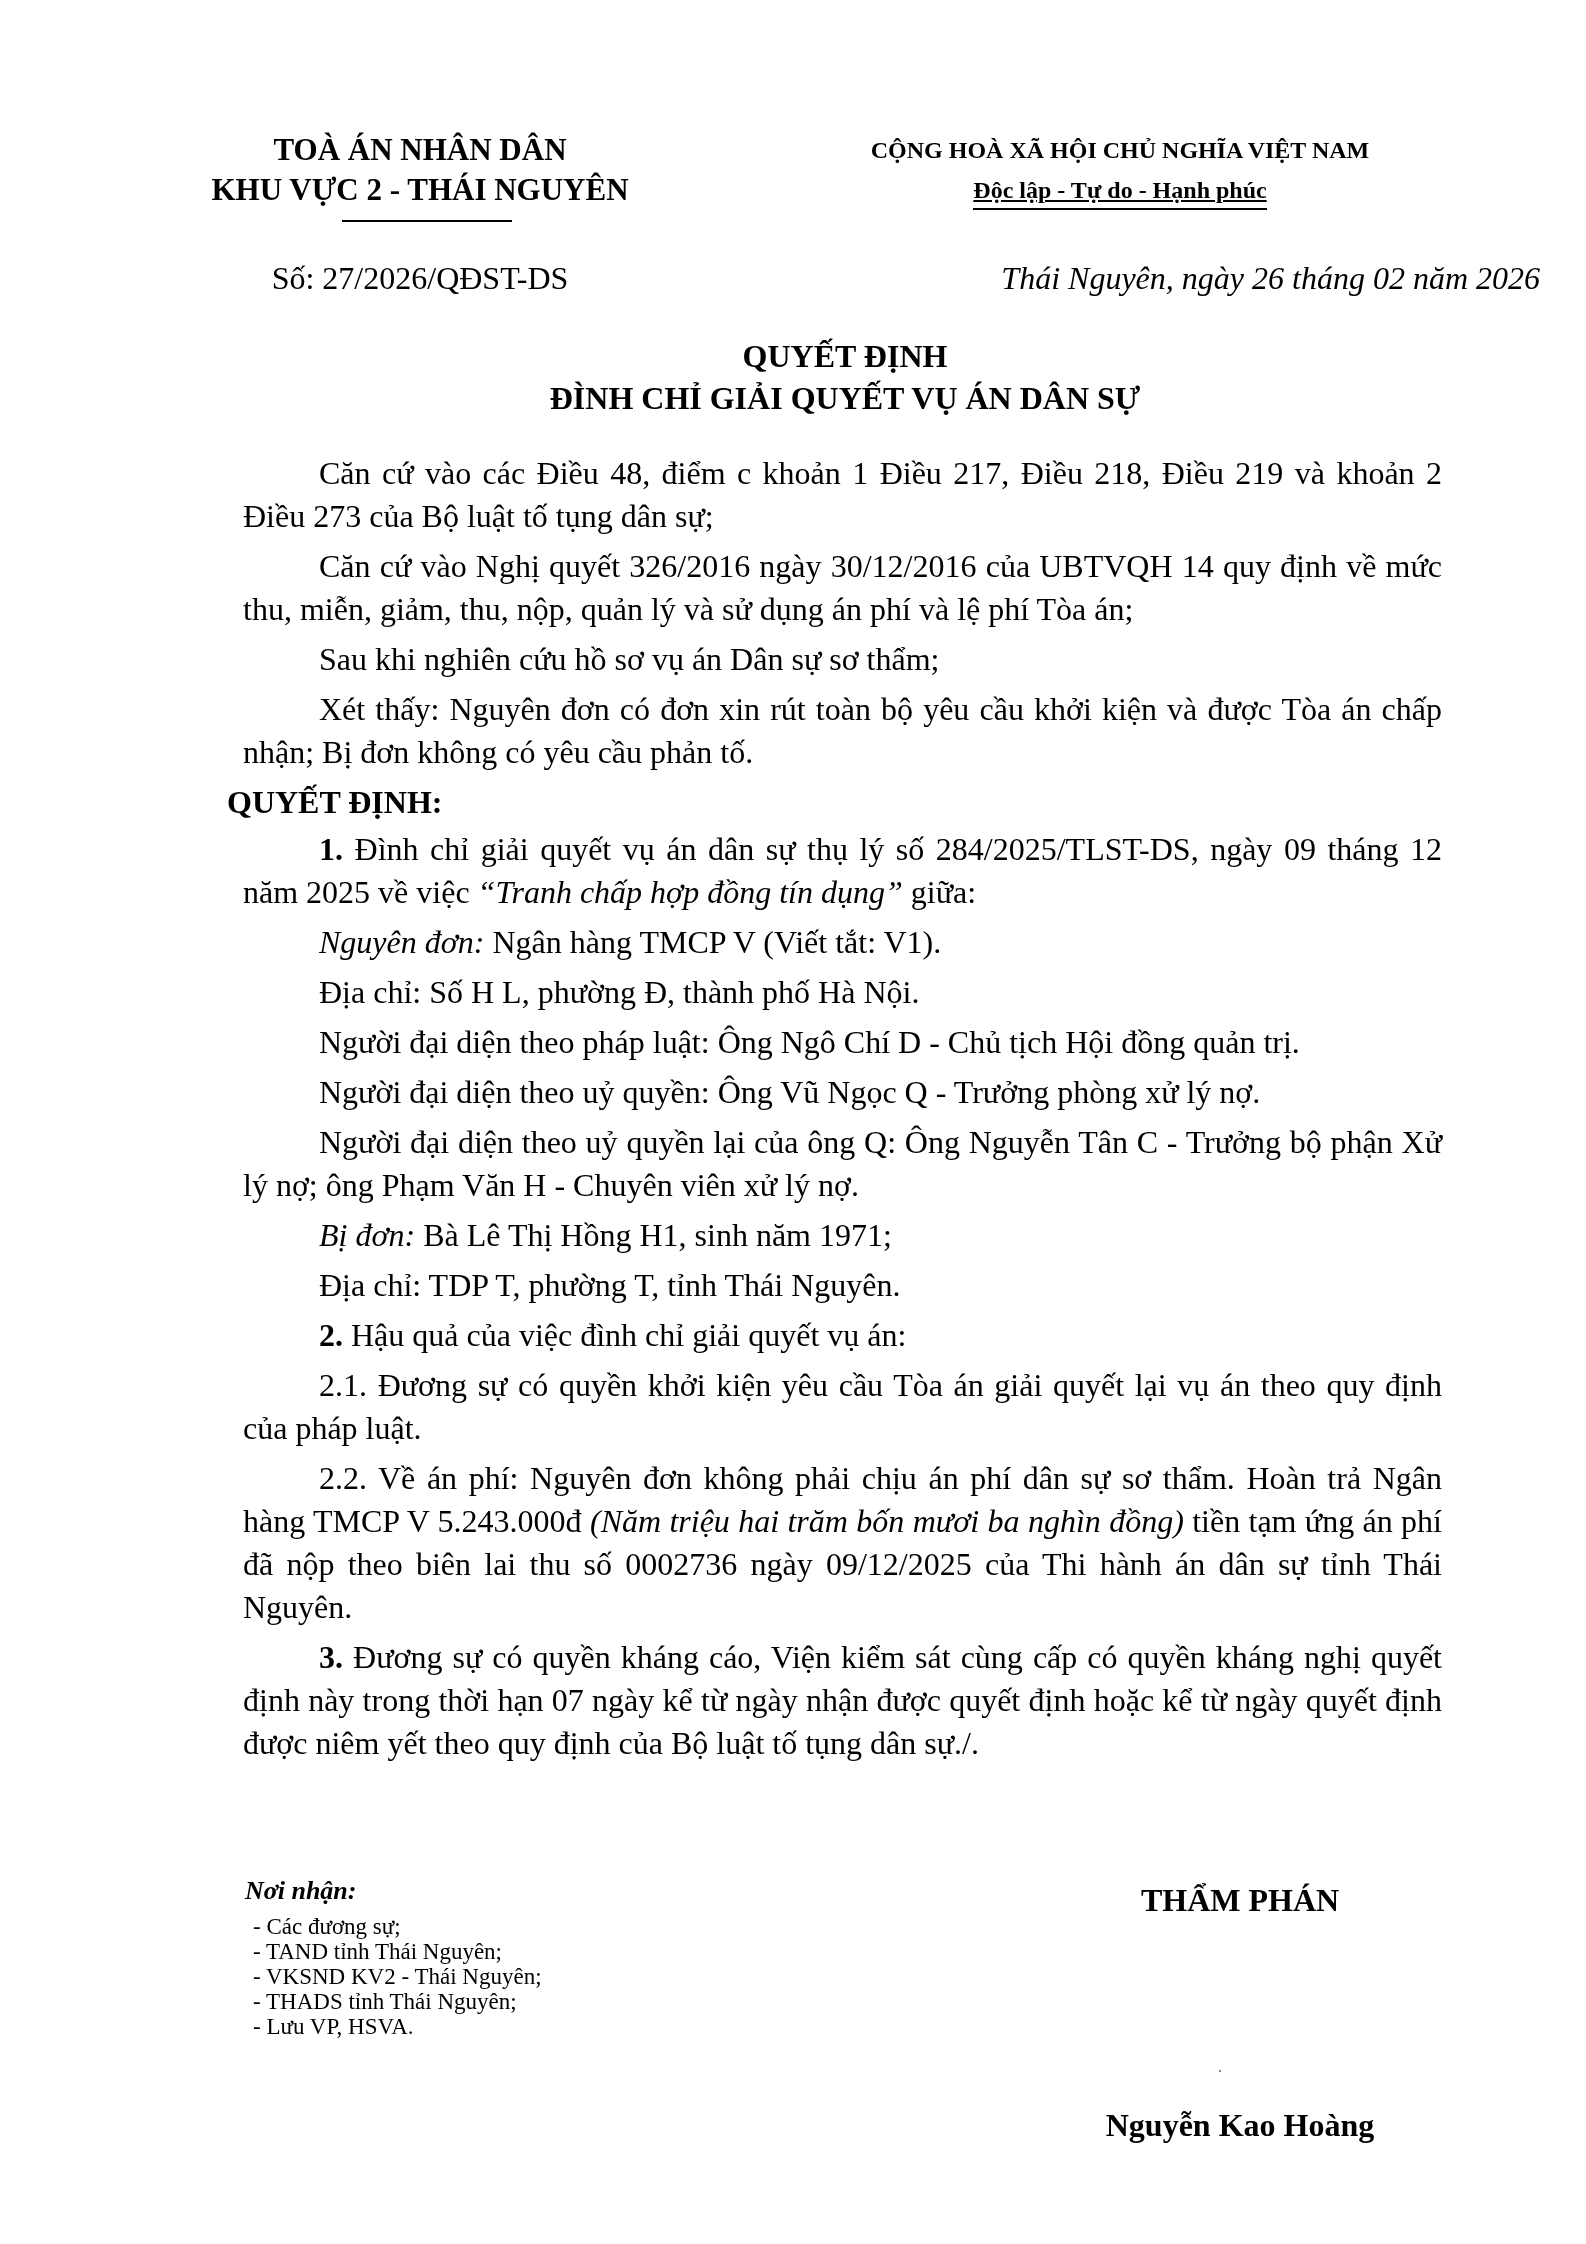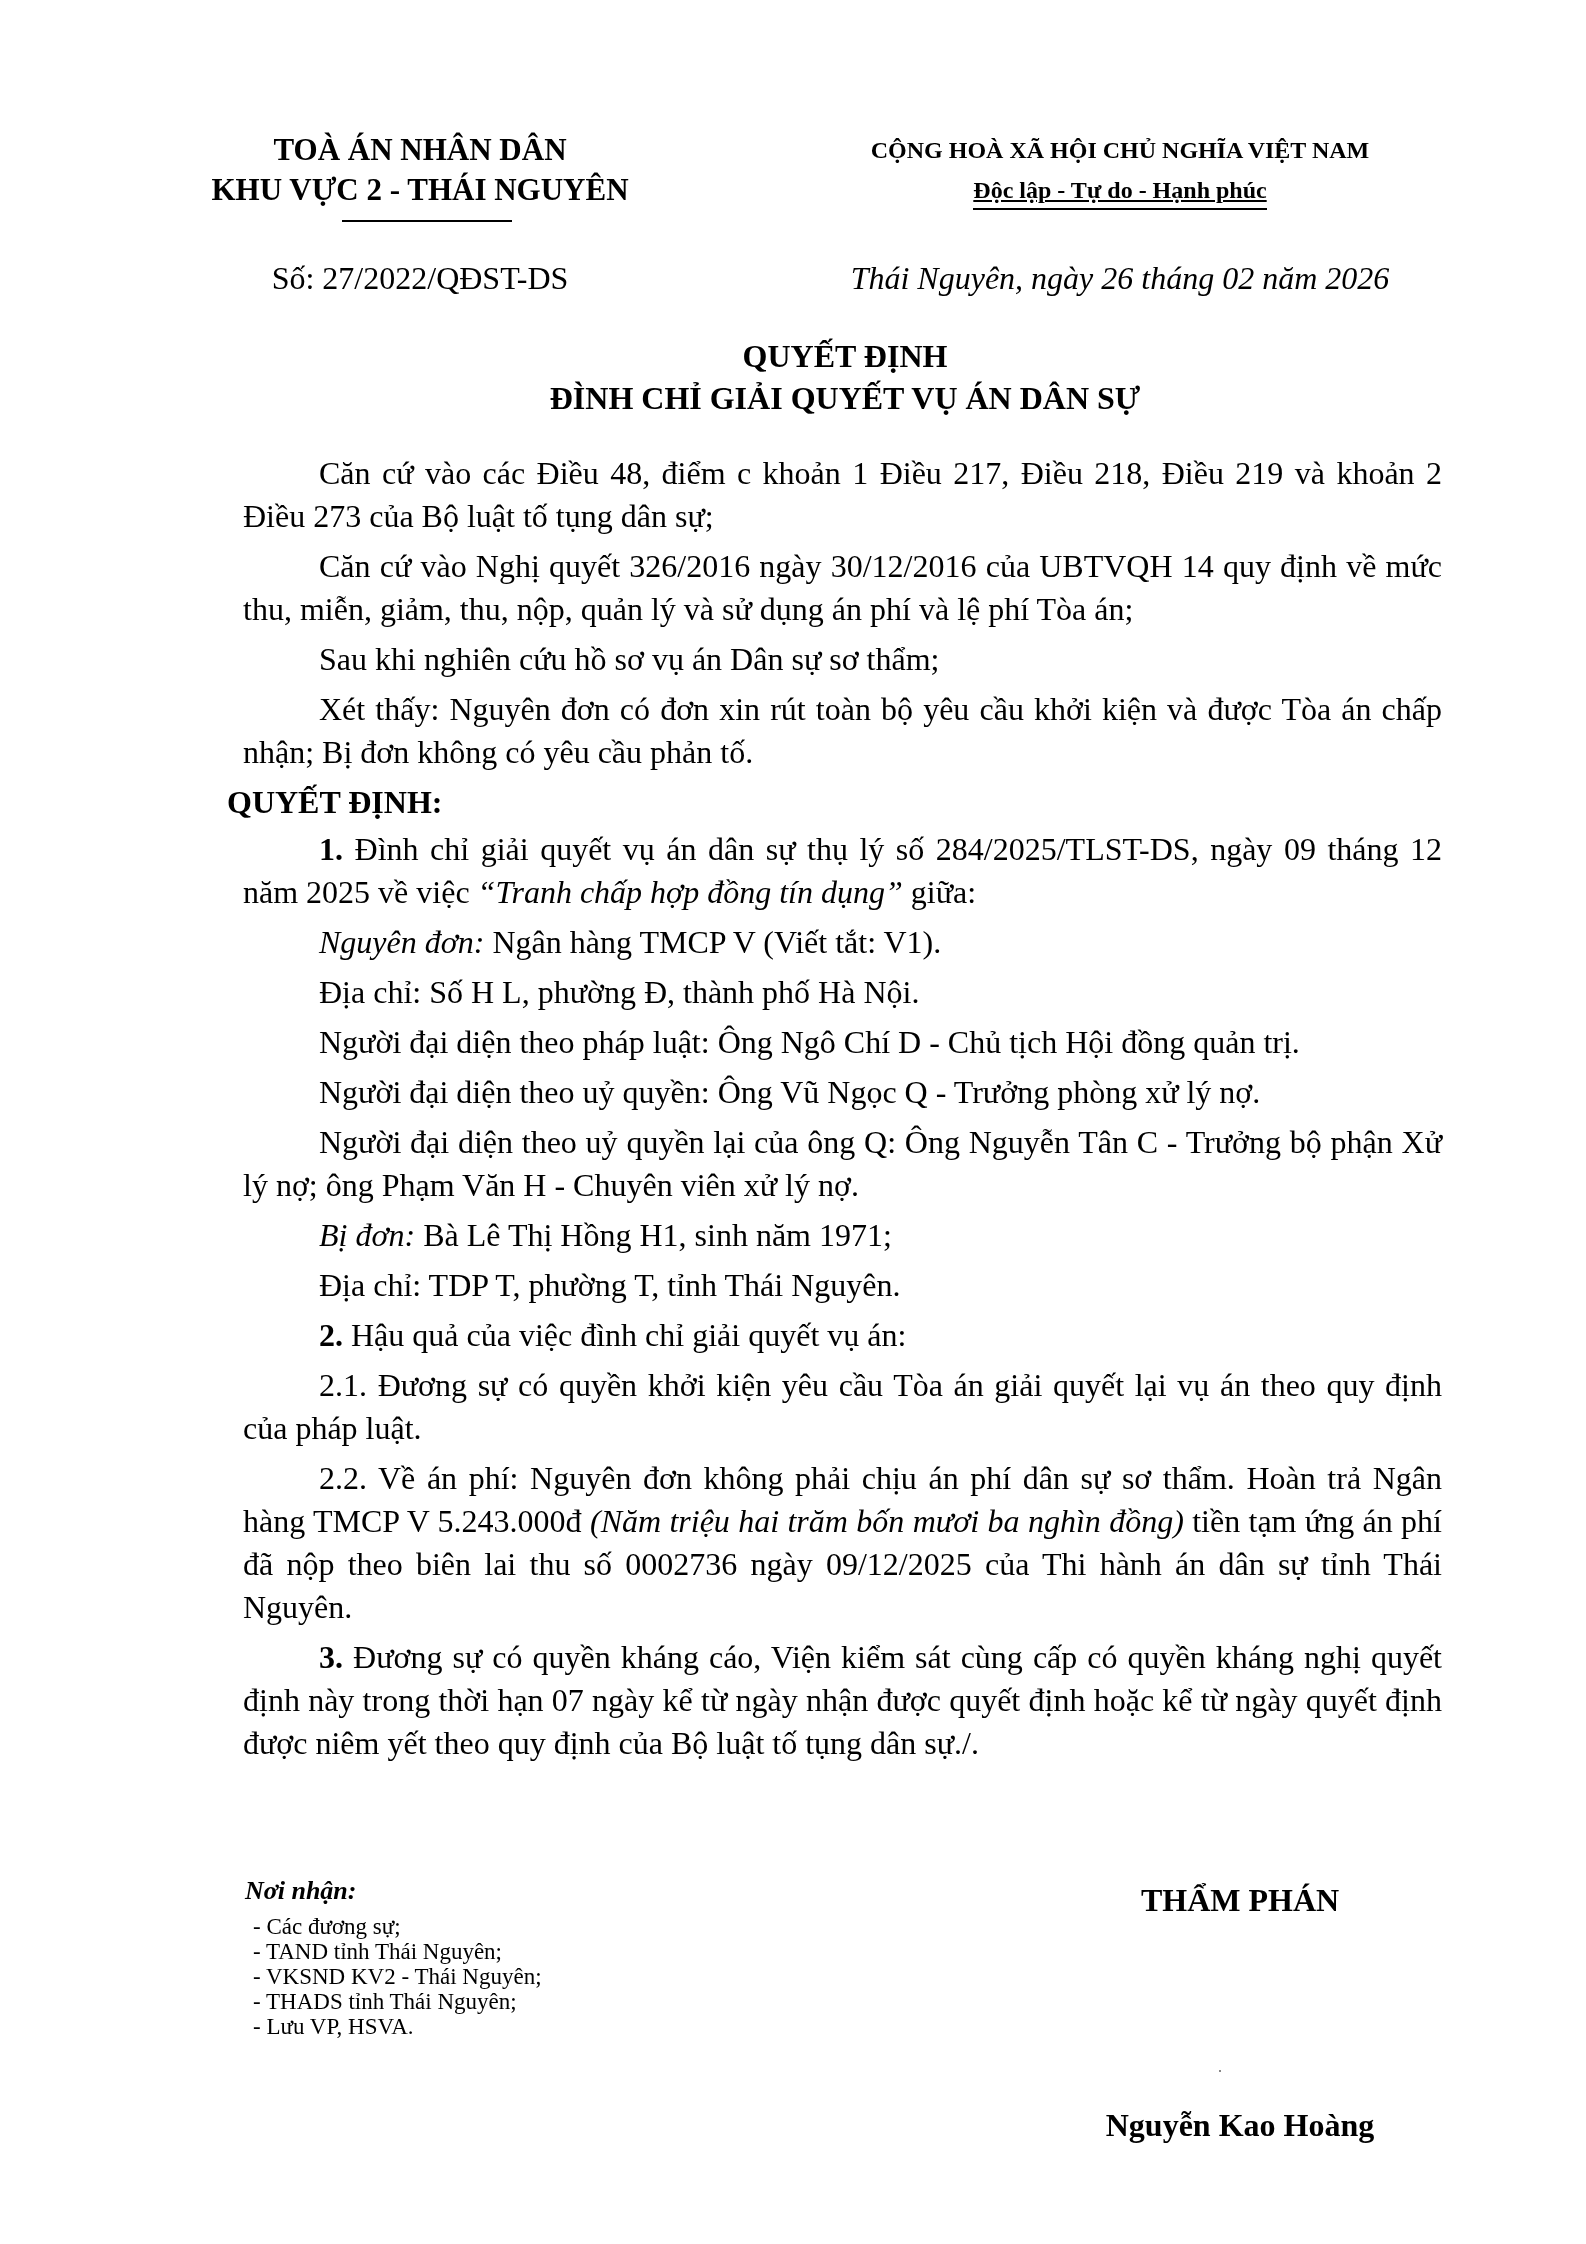--- a/index.html
+++ b/index.html
@@ -45,21 +45,21 @@
       text-decoration: underline;
     }
     .docno {
       left: 160px; top: 258px; width: 520px;
       text-align: center;
       font-size: 32px;
       line-height: 40px;
     }
     .dateline {
       left: 700px; top: 258px; width: 840px;
-      text-align: center;
+      text-align: right;
       font-size: 32px;
       font-style: italic;
       line-height: 40px;
     }
 
     
     .title {
       left: 235px; top: 335px; width: 1220px;
       text-align: center;
       font-weight: bold;
@@ -130,21 +130,21 @@
   <div>TOÀ ÁN NHÂN DÂN</div>
   <div>KHU VỰC 2 - THÁI NGUYÊN</div>
 </div>
 <div class="abs hdr-left-rule"></div>
 
 <div class="abs hdr-right">
   <div>CỘNG HOÀ XÃ HỘI CHỦ NGHĨA VIỆT NAM</div>
   <div><span class="motto">Độc lập - Tự do - Hạnh phúc</span></div>
 </div>
 
-<div class="abs docno">Số: 27/2022/QĐST-DS</div>
+<div class="abs docno">Số: 27/2026/QĐST-DS</div>
 <div class="abs dateline">Thái Nguyên, ngày 26 tháng 02 năm 2026</div>
 
 <div class="abs title">
   <div>QUYẾT ĐỊNH</div>
   <div>ĐÌNH CHỈ GIẢI QUYẾT VỤ ÁN DÂN SỰ</div>
 </div>
 
 <div class="abs body" style="top: 452px;">
   <p>Căn cứ vào các Điều 48, điểm c khoản 1 Điều 217, Điều 218, Điều 219 và khoản 2 Điều 273 của Bộ luật tố tụng dân sự;</p>
   <p>Căn cứ vào Nghị quyết 326/2016 ngày 30/12/2016 của UBTVQH 14 quy định về mức thu, miễn, giảm, thu, nộp, quản lý và sử dụng án phí và lệ phí Tòa án;</p>

